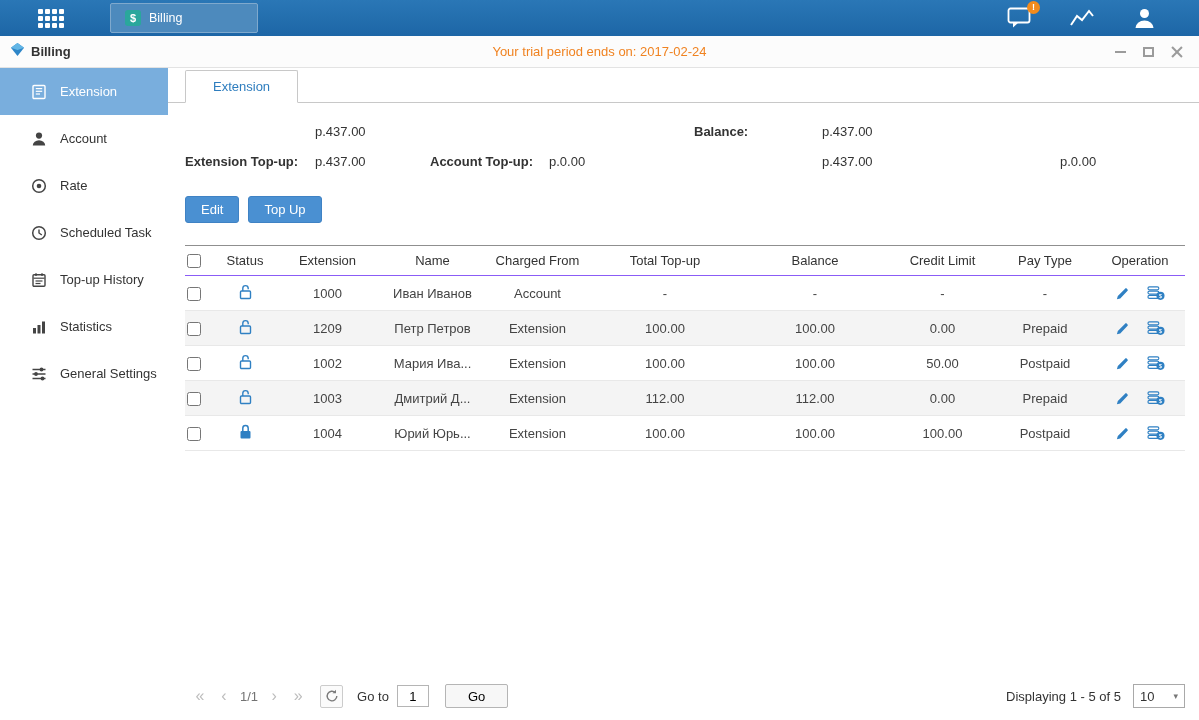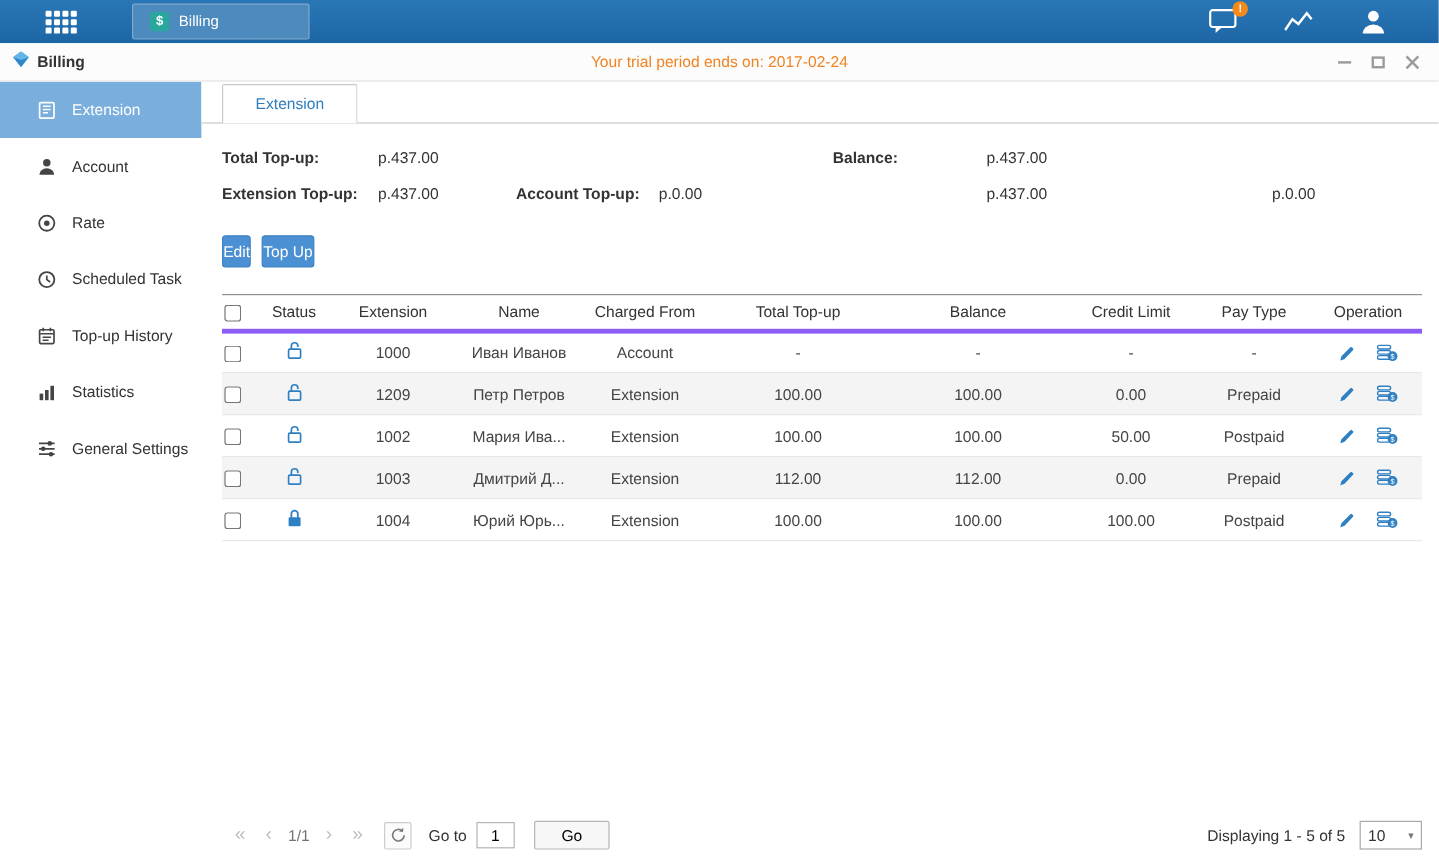--- a/index.html
+++ b/index.html
@@ -61,26 +61,26 @@
   .lab { font-weight:bold; }
   .s-r1c1{grid-row:1;grid-column:1}.s-r1c2{grid-row:1;grid-column:2}
   .s-r1c5{grid-row:1;grid-column:5}.s-r1c6{grid-row:1;grid-column:6}
   .s-r2c1{grid-row:2;grid-column:1}.s-r2c2{grid-row:2;grid-column:2}
   .s-r2c3{grid-row:2;grid-column:3}.s-r2c4{grid-row:2;grid-column:4}
   .s-r2c5{grid-row:2;grid-column:5}.s-r2c6{grid-row:2;grid-column:6}
   .s-r2c7{grid-row:2;grid-column:7}.s-r2c8{grid-row:2;grid-column:8}
 
   .actions { margin-top:19px; display:flex; gap:9px; }
   .btn { background:#4a90d2; color:#fff; border:1px solid #3f82c4; border-radius:3px;
-    font-size:13px; padding:5px 0; cursor:pointer; font-family:inherit; }
+    font-size:13px; padding:5px 15px; cursor:pointer; font-family:inherit; }
 
   
   table.grid { width:100%; border-collapse:collapse; table-layout:fixed; margin-top:22px;
     border-top:1px solid #8f8f8f; font-size:13px; color:#444; }
-  .grid th { font-weight:normal; color:#333; height:30px; border-bottom:4px solid #8b5cf6;
+  .grid th { font-weight:normal; color:#333; height:30px; border-bottom:1px solid #8b5cf6;
     text-align:center; font-size:13px; }
   .grid td { height:35px; border-bottom:1px solid #e8e8e8; text-align:center;
     overflow:hidden; white-space:nowrap; text-overflow:ellipsis; }
   .grid tbody tr:nth-child(even) { background:#f4f4f4; }
   .c-check { text-align:left !important; padding-left:2px; }
   input[type=checkbox] { width:14px; height:14px; margin:0; vertical-align:middle; cursor:pointer; }
   .status-icon { display:inline-flex; cursor:pointer; }
   .status-icon svg.lock { display:none; }
   .status-icon[data-status="locked"] svg.lock { display:inline; }
   .c-op span { margin:0 7px; cursor:pointer; display:inline-flex; vertical-align:middle; }
@@ -249,21 +249,20 @@
     </aside>
 
     <main class="main">
       <div class="tabstrip">
         <div class="tab">Extension</div>
       </div>
 
       <div class="inner">
 
         <div class="summary">
-          <div class="lab s-r1c1">Total Top-up:</div>
           <div class="s-r1c2">p.437.00</div>
           <div class="lab s-r1c5">Balance:</div>
           <div class="s-r1c6">p.437.00</div>
 
           <div class="lab s-r2c1">Extension Top-up:</div>
           <div class="s-r2c2">p.437.00</div>
           <div class="lab s-r2c3">Account Top-up:</div>
           <div class="s-r2c4">p.0.00</div>
           <div class="s-r2c6">p.437.00</div>
           <div class="s-r2c8">p.0.00</div>

